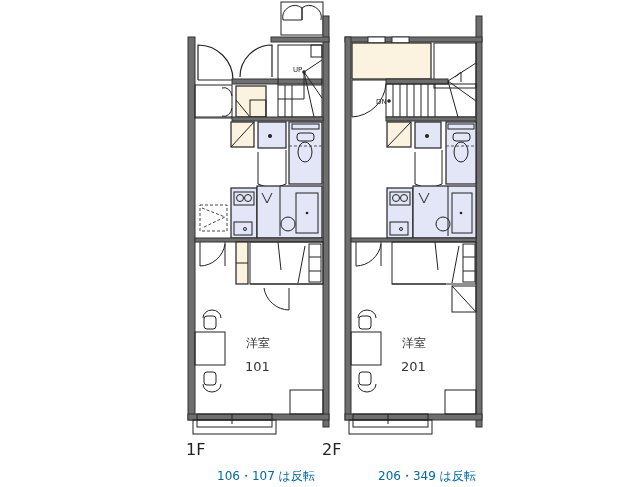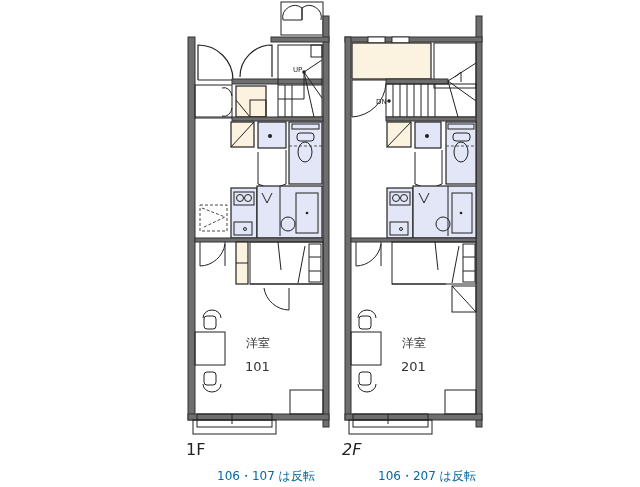--- a/index.html
+++ b/index.html
@@ -204,15 +204,15 @@
     <line x1="353" y1="420" x2="428" y2="420" class="thin"></line>
     <line x1="388" y1="414" x2="388" y2="424" class="thin"></line>
     <rect x="349" y="420" width="83" height="14" class="thin" fill="none"></rect>
 
     <text x="402" y="347" class="room-label">洋室</text>
     <text x="401" y="371" class="room-num">201</text>
   </g>
 </svg>
 
 <div class="floor-label" style="left:186px; top:440px;">1F</div>
-<div class="floor-label" style="left:342px; top:440px;font-style:italic;">2F</div>
+<div class="floor-label" style="left:322px; top:440px;">2F</div>
 <div class="note" style="left:217px; top:468px;">106・107 は反転</div>
-<div class="note" style="left:378px; top:468px;">106・207 は反転</div>
+<div class="note" style="left:378px; top:468px;">206・349 は反転</div>
 
 </body></html>

